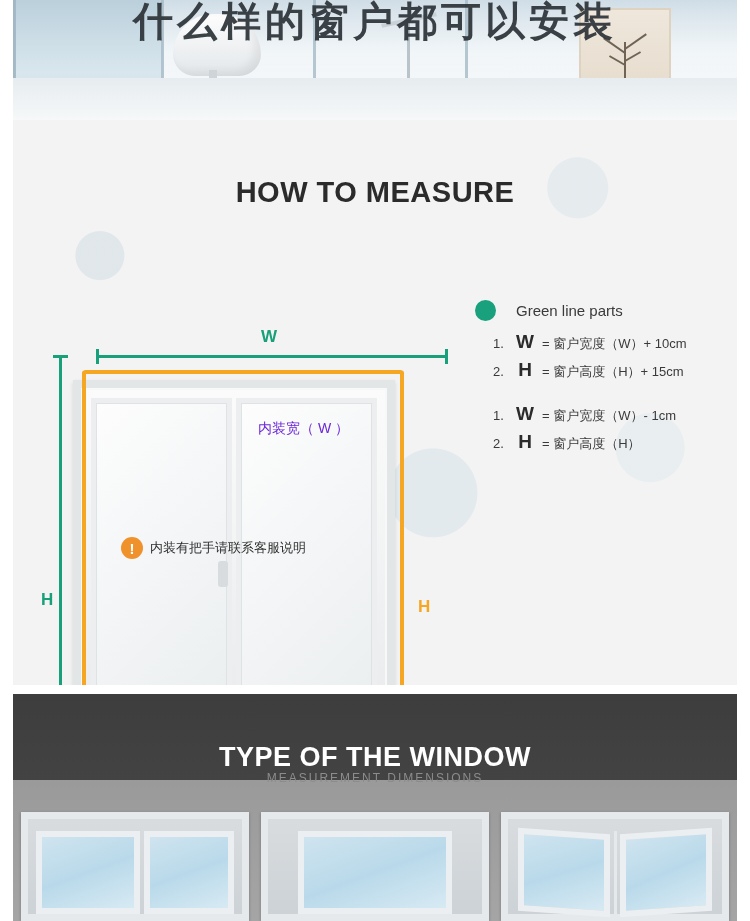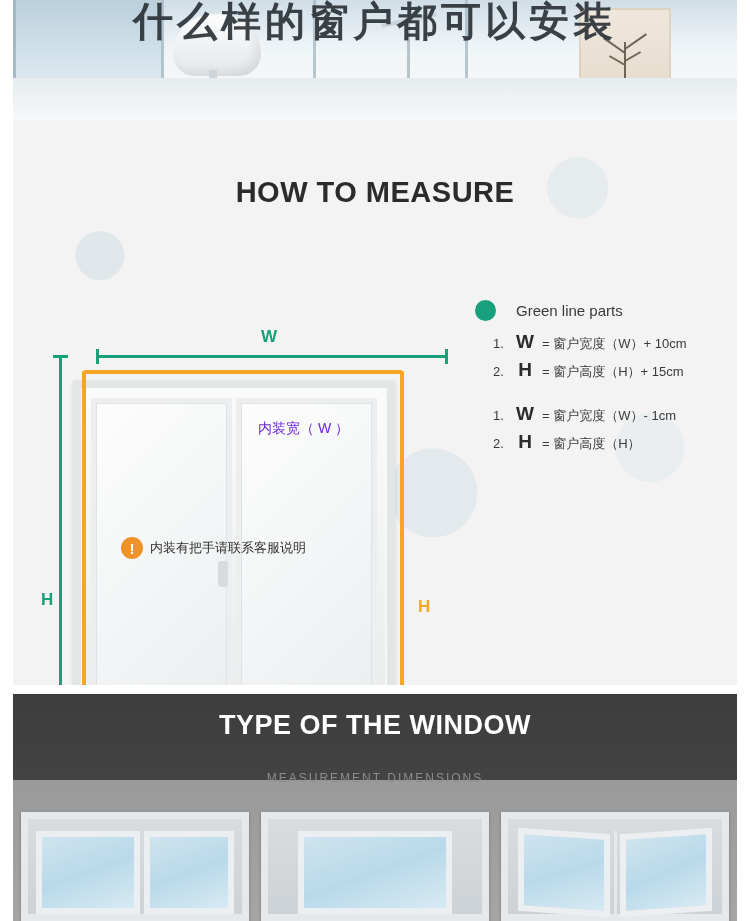--- a/index.html
+++ b/index.html
@@ -319,21 +319,21 @@
     height: 227px;
     background: #3c3c3c;
     overflow: hidden;
   }
   .types .bgwash {
     position: absolute; inset: 0;
     background: linear-gradient(to bottom, #3d3d3d 0%, #434343 38%, #9a9a9a 38%, #a5a5a5 100%);
   }
   .types h2 {
     position: absolute;
-    left: 0; right: 0; top: 16px;
+    left: 0; right: 0; top: 48px;
     margin: 0;
     text-align: center;
     color: #ffffff;
     font-size: 27px;
     font-weight: bold;
     letter-spacing: .5px;
   }
   .types .sub {
     position: absolute;
     left: 0; right: 0; top: 77px;

